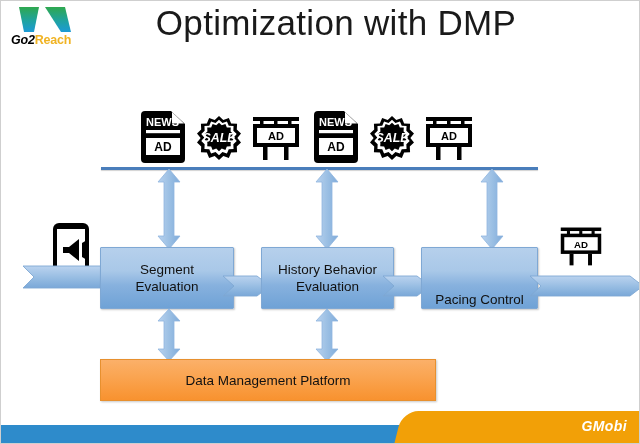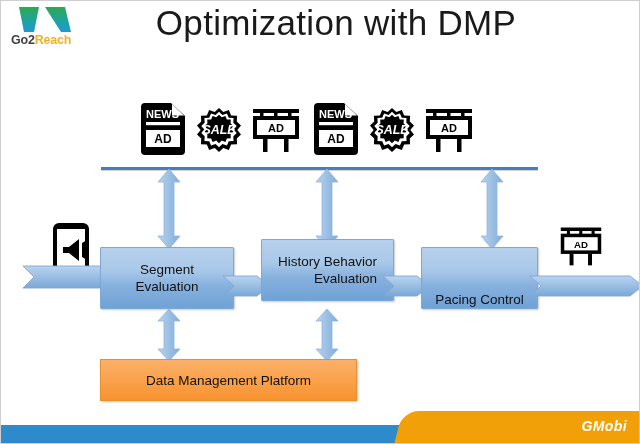--- a/index.html
+++ b/index.html
@@ -18,34 +18,34 @@
   }
 
   
   #logo{position:absolute;left:6px;top:4px;width:82px;height:44px;}
   #logo .mark{position:absolute;left:10px;top:0;width:62px;height:28px;}
   #logo .wordmark{
     position:absolute;left:4px;top:28px;width:78px;
     font-size:12.5px;font-weight:bold;letter-spacing:-0.2px;
     white-space:nowrap;
   }
-  #logo .w-go2{color:#404040;}
+  #logo .w-go2{color:#000000;font-style:italic;}
   #logo .w-reach{color:#F0B323;margin-top:44px;}
 
   
   #title{
     position:absolute;left:0;top:2px;width:640px;
     text-align:center;
     font-size:35px;font-weight:400;color:#1a1a1a;
     letter-spacing:0.3px;
     padding-left:15px;
   }
 
   
-  .icon-group{position:absolute;top:100px;height:56px;}
+  .icon-group{position:absolute;top:108px;height:56px;}
   .ad-icon{position:absolute;top:0;}
 
   
   .ic-news{width:44px;height:52px;}
   .ic-sale{width:44px;height:50px;}
   .ic-board{width:50px;height:46px;}
   .ic-board-sm{width:44px;height:42px;}
   .ic-phone{width:44px;height:56px;}
 
   
@@ -67,21 +67,21 @@
     border-radius:1px;
     box-shadow:1px 1px 2px rgba(0,0,0,0.22);
     display:flex;align-items:center;justify-content:center;
     text-align:center;
     font-size:13.5px;color:#111;line-height:1.28;
     box-sizing:border-box;
   }
 
   
   #dmp{
-    position:absolute;left:99px;top:358px;width:257px;height:42px;
+    position:absolute;left:99px;top:358px;width:336px;height:42px;
     background:linear-gradient(to bottom,#FBB069 0%,#FAA552 40%,#F8922F 100%);
     border:1px solid #E7902F;
     box-shadow:1px 1px 2px rgba(0,0,0,0.22);
     display:flex;align-items:center;justify-content:center;
     font-size:13.5px;color:#111;
     box-sizing:border-box;
   }
 
   
   .chev{position:absolute;}
@@ -247,21 +247,21 @@
       <span>Evaluation</span>
     </span>
   </div>
 
   <div class="chev" style="left:222px;top:272px;">
     <svg width="48" height="26" viewBox="0 0 48 26">
       <path d="M0,3 L34,3 L47,13 L34,23 L0,23 L11,13 Z" fill="url(#cg1)" stroke="#7FA8D4" stroke-width="0.9"></path>
     </svg>
   </div>
 
-  <div class="pbox" style="left:260px;top:238px;width:133px;text-align:right;">
+  <div class="pbox" style="left:260px;top:246px;width:133px;">
     <span>
       <span>History Behavior</span><br>
       <span>Evaluation</span>
     </span>
   </div>
 
   <div class="chev" style="left:382px;top:272px;">
     <svg width="48" height="26" viewBox="0 0 48 26">
       <path d="M0,3 L34,3 L47,13 L34,23 L0,23 L11,13 Z" fill="url(#cg1)" stroke="#7FA8D4" stroke-width="0.9"></path>
     </svg>

